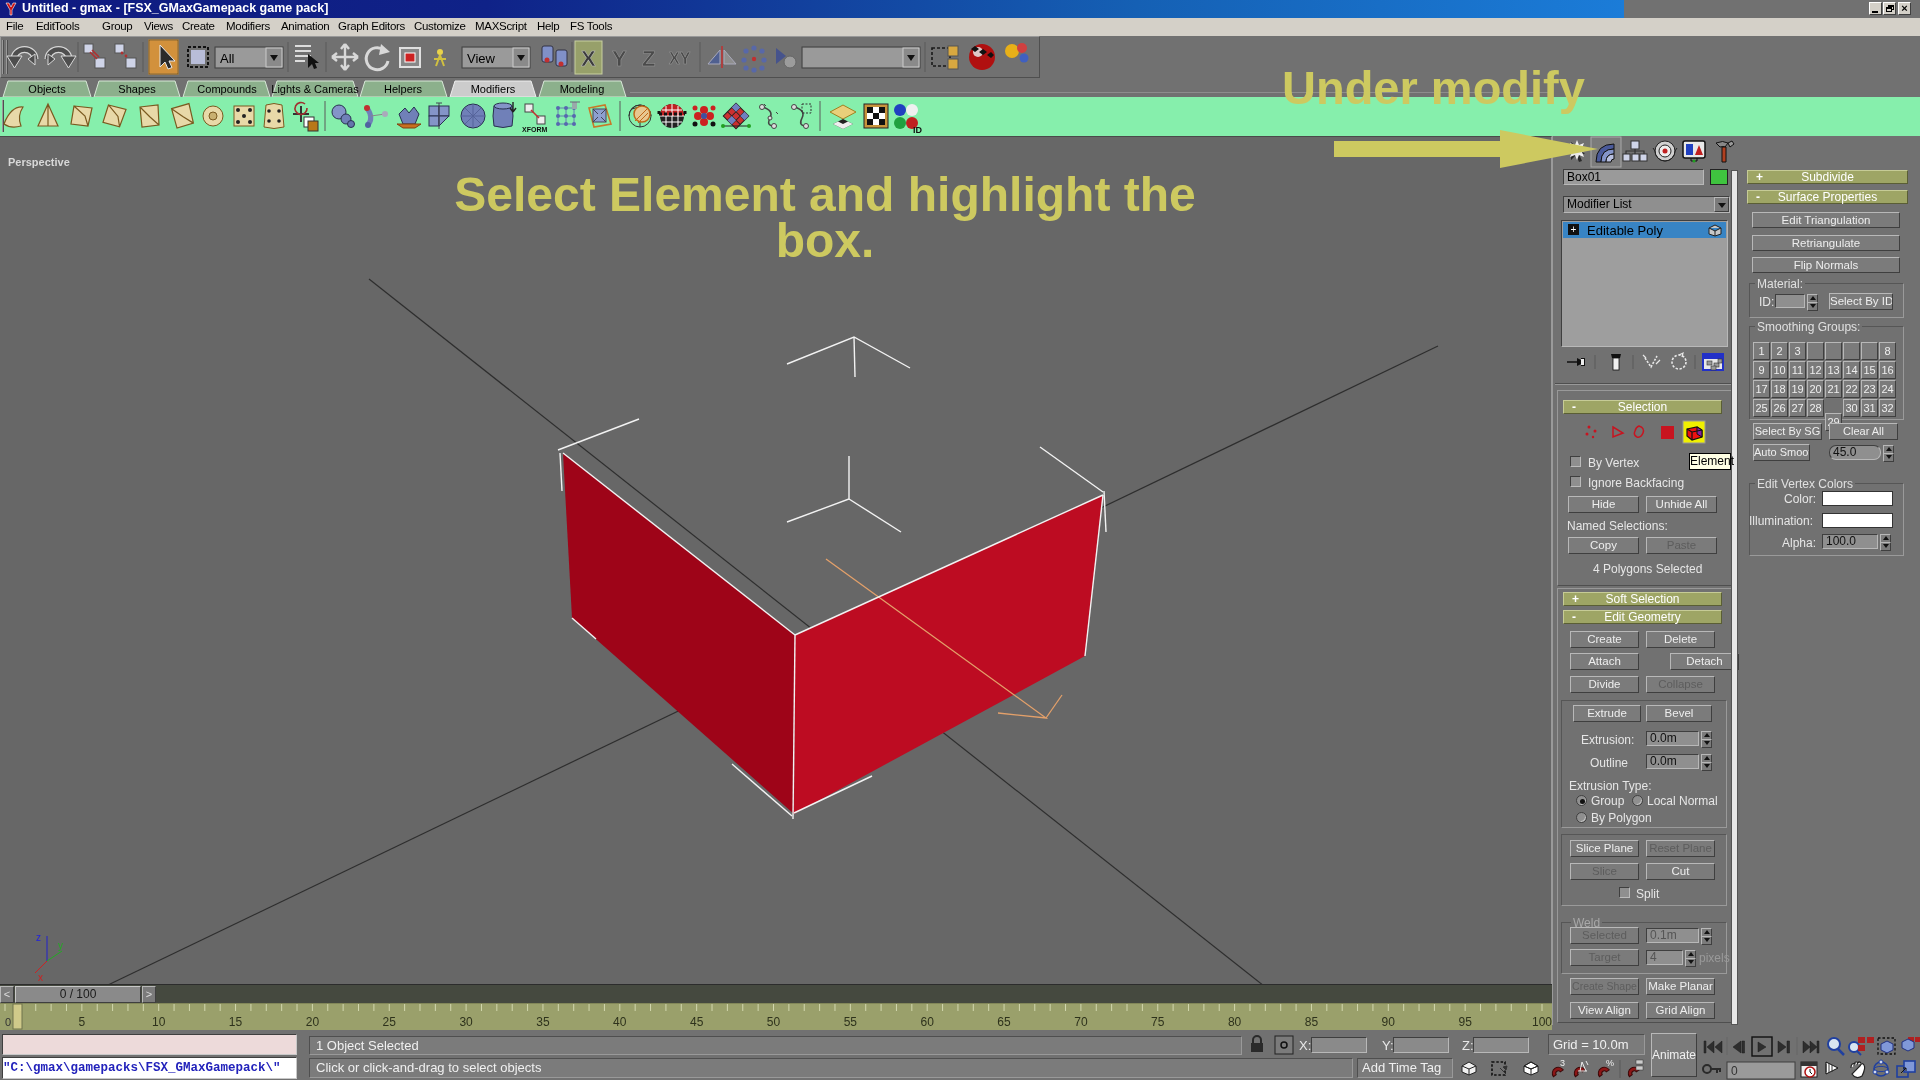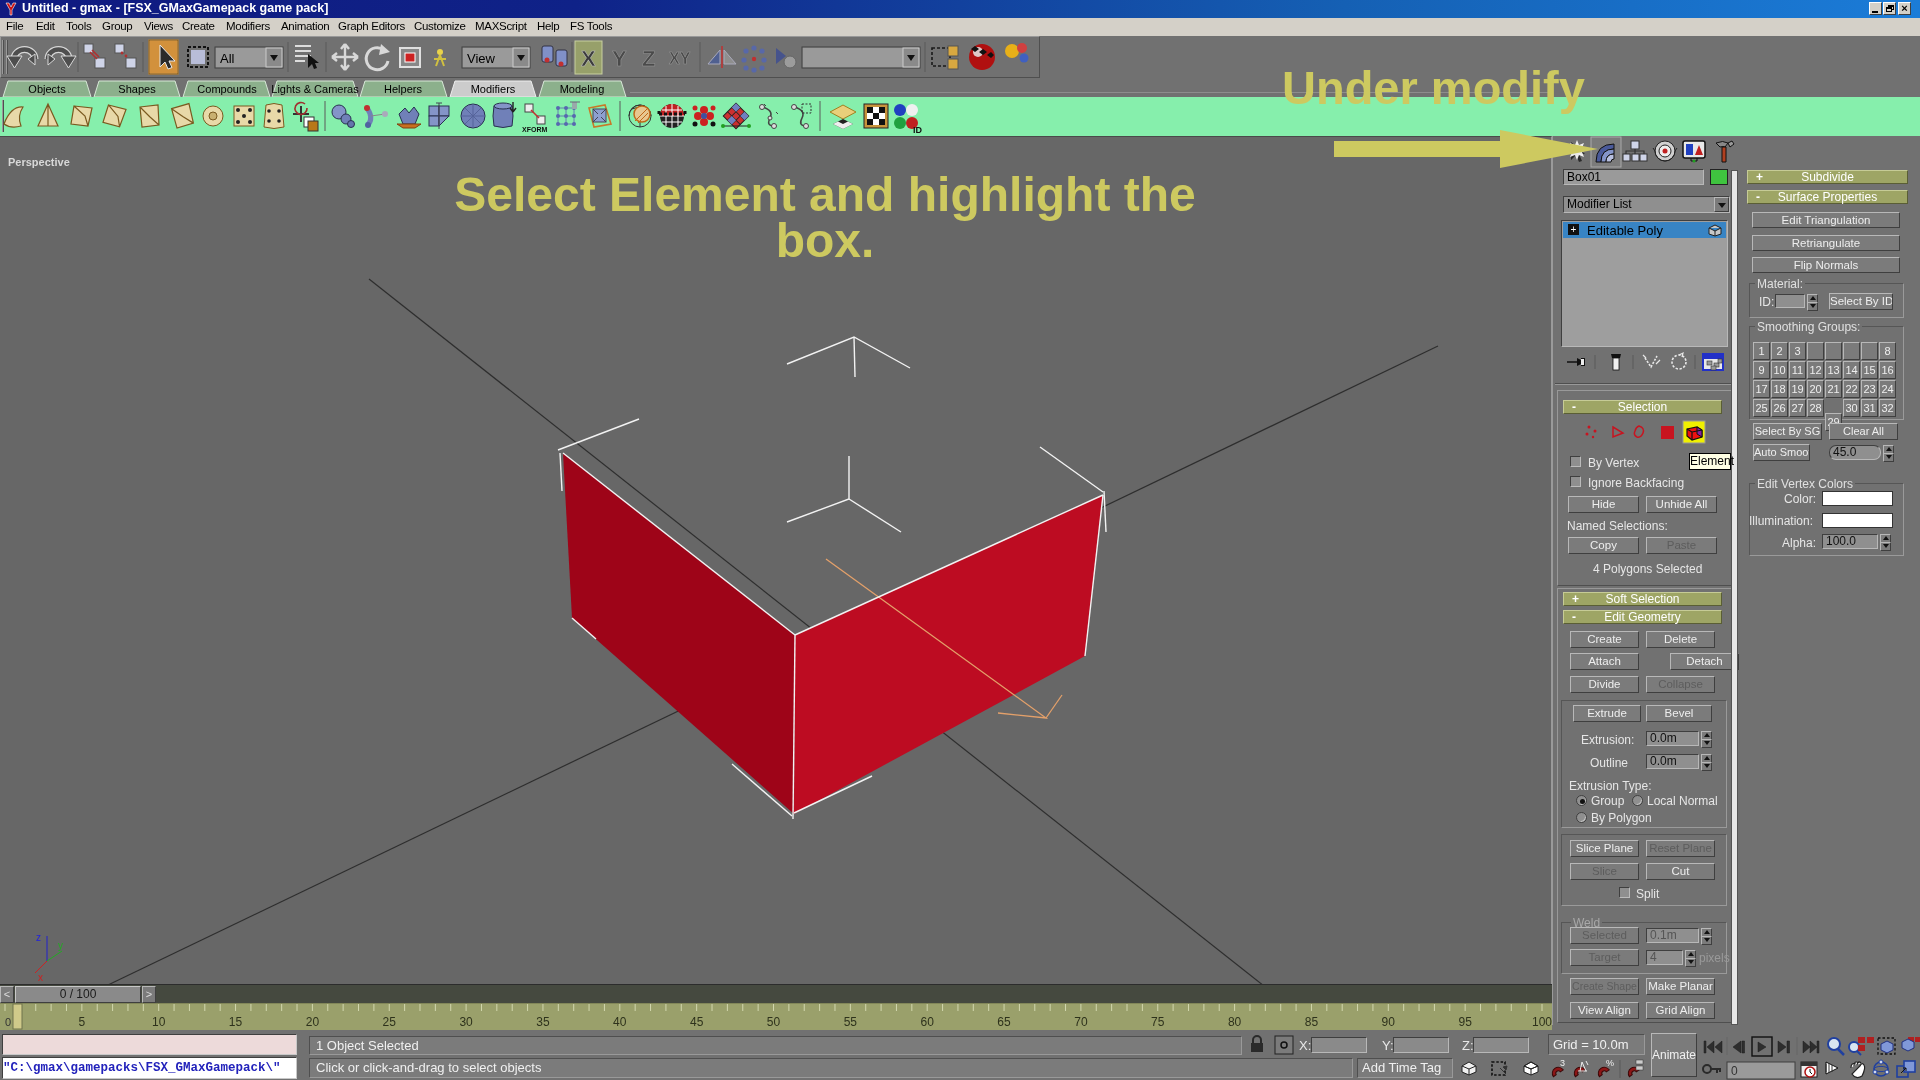--- a/index.html
+++ b/index.html
@@ -41,42 +41,42 @@
     border-radius:50%; background:#111; }
   .sgbtn { position:absolute; width:17px; height:18px; background:#7b7b7b; color:#eee;
     border-top:1px solid #b8b8b8; border-left:1px solid #b8b8b8;
     border-bottom:1px solid #3f3f3f; border-right:1px solid #3f3f3f;
     font-size:11px; text-align:center; line-height:17px; }
 </style>
 </head>
 <body>
 <div id="stage">
 
-  <div class="abs" style="left:0;top:0;width:1920px;height:18px;
+  <div class="abs" style="left:0;top:0;width:1624px;height:18px;
        background:linear-gradient(90deg,#101a80 0%,#0f2288 30%,#1560b4 70%,#1b7cd8 100%);">
     <svg class="abs" style="left:4px;top:2px" width="14" height="14" viewBox="0 0 14 14">
       <path d="M2 1 L5 1 L7 5 L9 1 L12 1 L8 8 L8 13 L6 13 L6 8 Z" fill="#cc1111" stroke="#fff" stroke-width="0.6"></path>
     </svg>
     <span class="abs" style="left:22px;top:1px;color:#fff;font-size:12.5px;font-weight:bold;">Untitled - gmax - [FSX_GMaxGamepack game pack]</span>
 
     <div class="abs" style="left:1869px;top:2px;width:13px;height:13px;background:#d4d0c8;border:1px solid;border-color:#fff #404040 #404040 #fff;">
       <div class="abs" style="left:2px;top:8px;width:6px;height:2px;background:#000;"></div>
     </div>
     <div class="abs" style="left:1883px;top:2px;width:13px;height:13px;background:#d4d0c8;border:1px solid;border-color:#fff #404040 #404040 #fff;">
       <div class="abs" style="left:4px;top:2px;width:6px;height:5px;border:1px solid #000;border-top-width:2px;"></div>
       <div class="abs" style="left:2px;top:4px;width:6px;height:5px;border:1px solid #000;border-top-width:2px;background:#d4d0c8;"></div>
     </div>
     <div class="abs" style="left:1898px;top:2px;width:13px;height:13px;background:#d4d0c8;border:1px solid;border-color:#fff #404040 #404040 #fff;
          color:#000;font-size:11px;font-weight:bold;text-align:center;line-height:11px;">×</div>
   </div>
 
   <div class="abs" style="left:0;top:18px;width:1920px;height:18px;background:#d4d0c8;color:#000;font-size:11.5px;letter-spacing:-0.3px;">
     <span class="abs" style="left:6px;top:2px;">File</span>
     <span class="abs" style="left:36px;top:2px;">Edit</span>
-    <span class="abs" style="left:66px;top:2px;">Tools</span>
+    <span class="abs" style="left:54px;top:2px;">Tools</span>
     <span class="abs" style="left:102px;top:2px;">Group</span>
     <span class="abs" style="left:144px;top:2px;">Views</span>
     <span class="abs" style="left:182px;top:2px;">Create</span>
     <span class="abs" style="left:226px;top:2px;">Modifiers</span>
     <span class="abs" style="left:281px;top:2px;">Animation</span>
     <span class="abs" style="left:338px;top:2px;">Graph Editors</span>
     <span class="abs" style="left:414px;top:2px;">Customize</span>
     <span class="abs" style="left:475px;top:2px;">MAXScript</span>
     <span class="abs" style="left:537px;top:2px;">Help</span>
     <span class="abs" style="left:570px;top:2px;">FS Tools</span>

